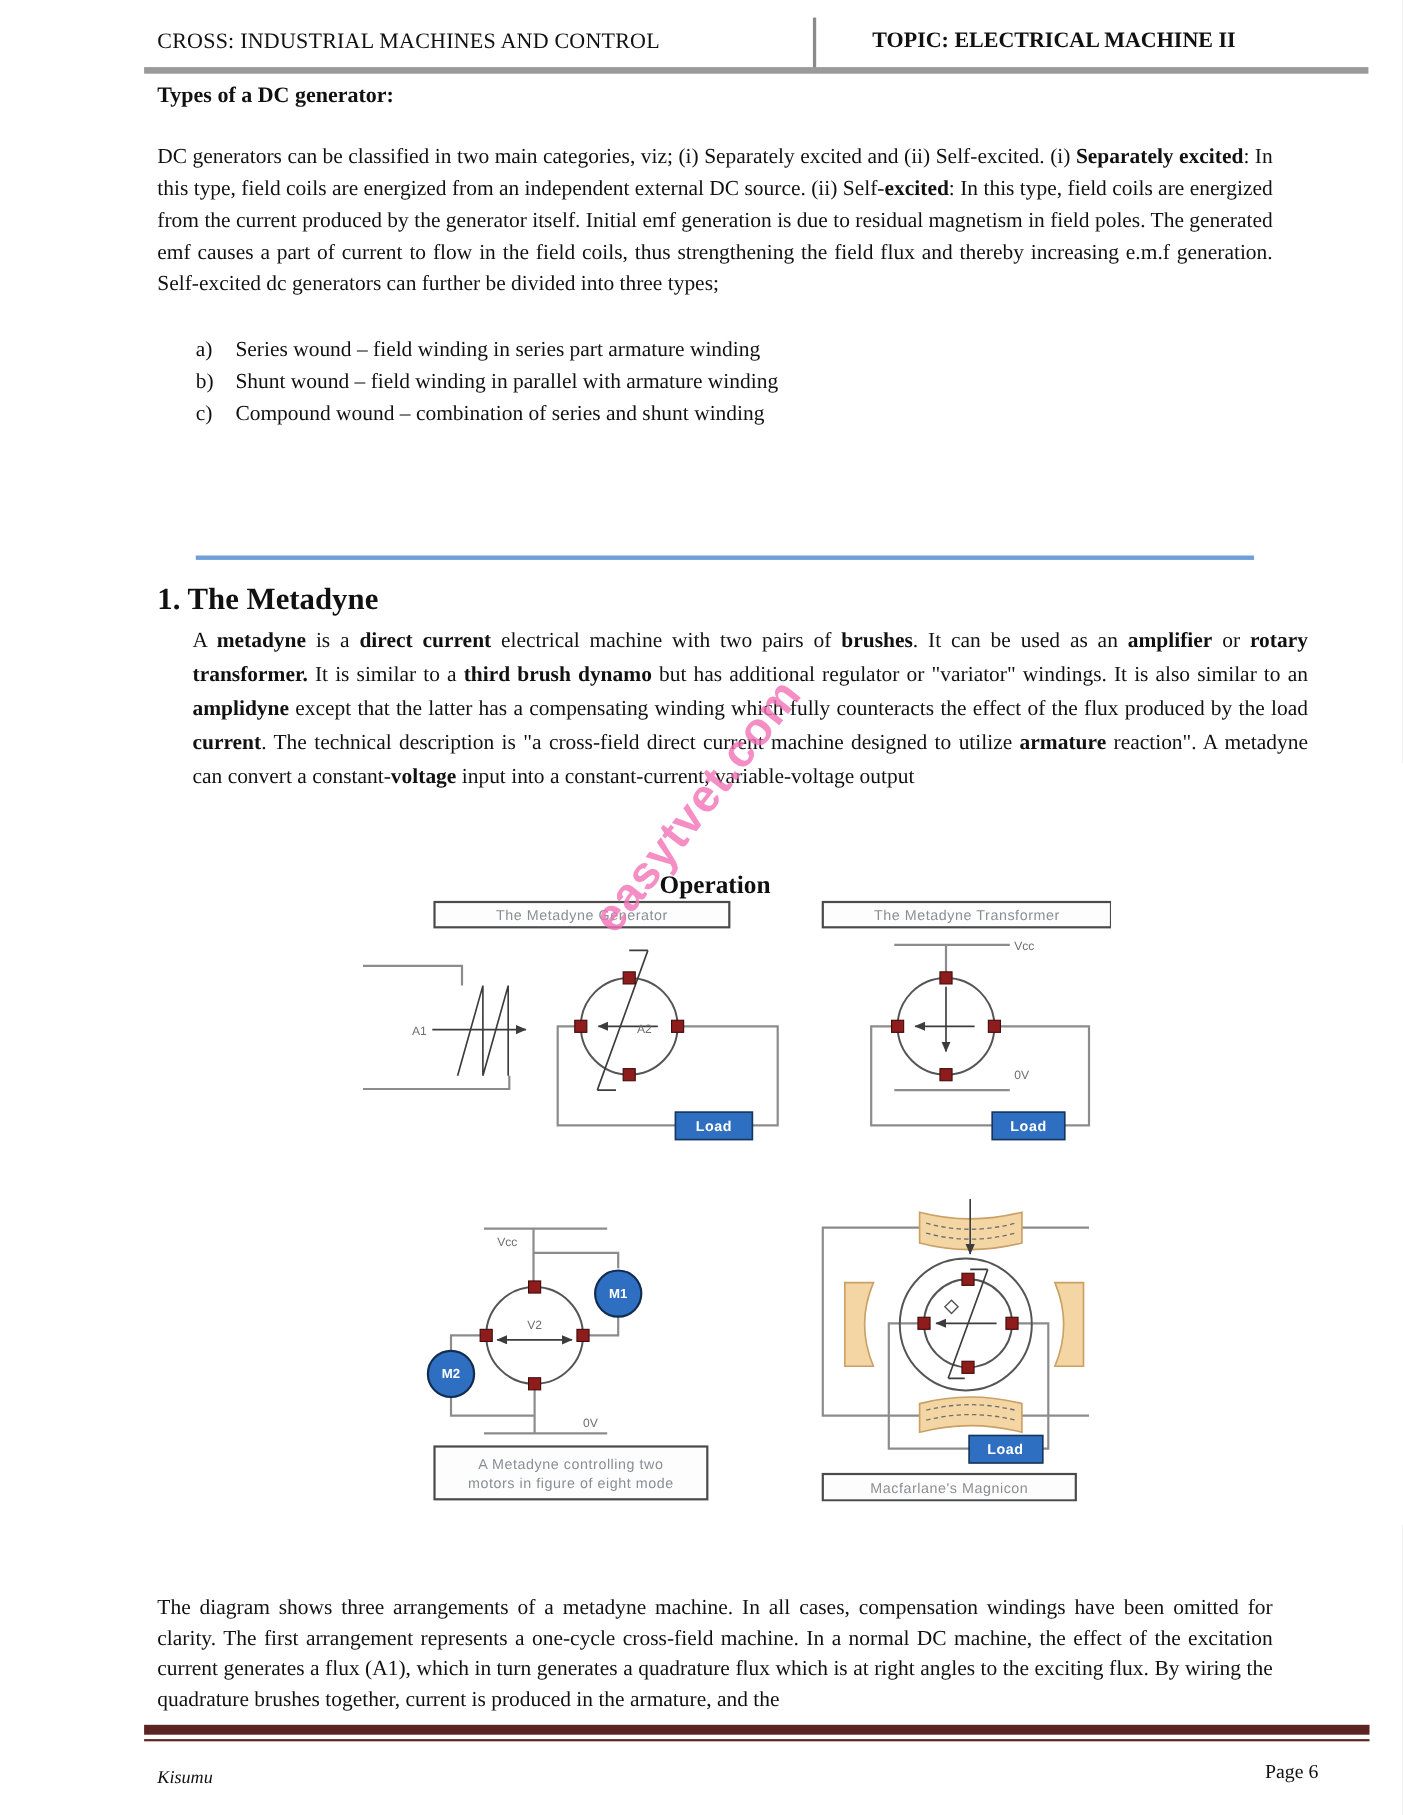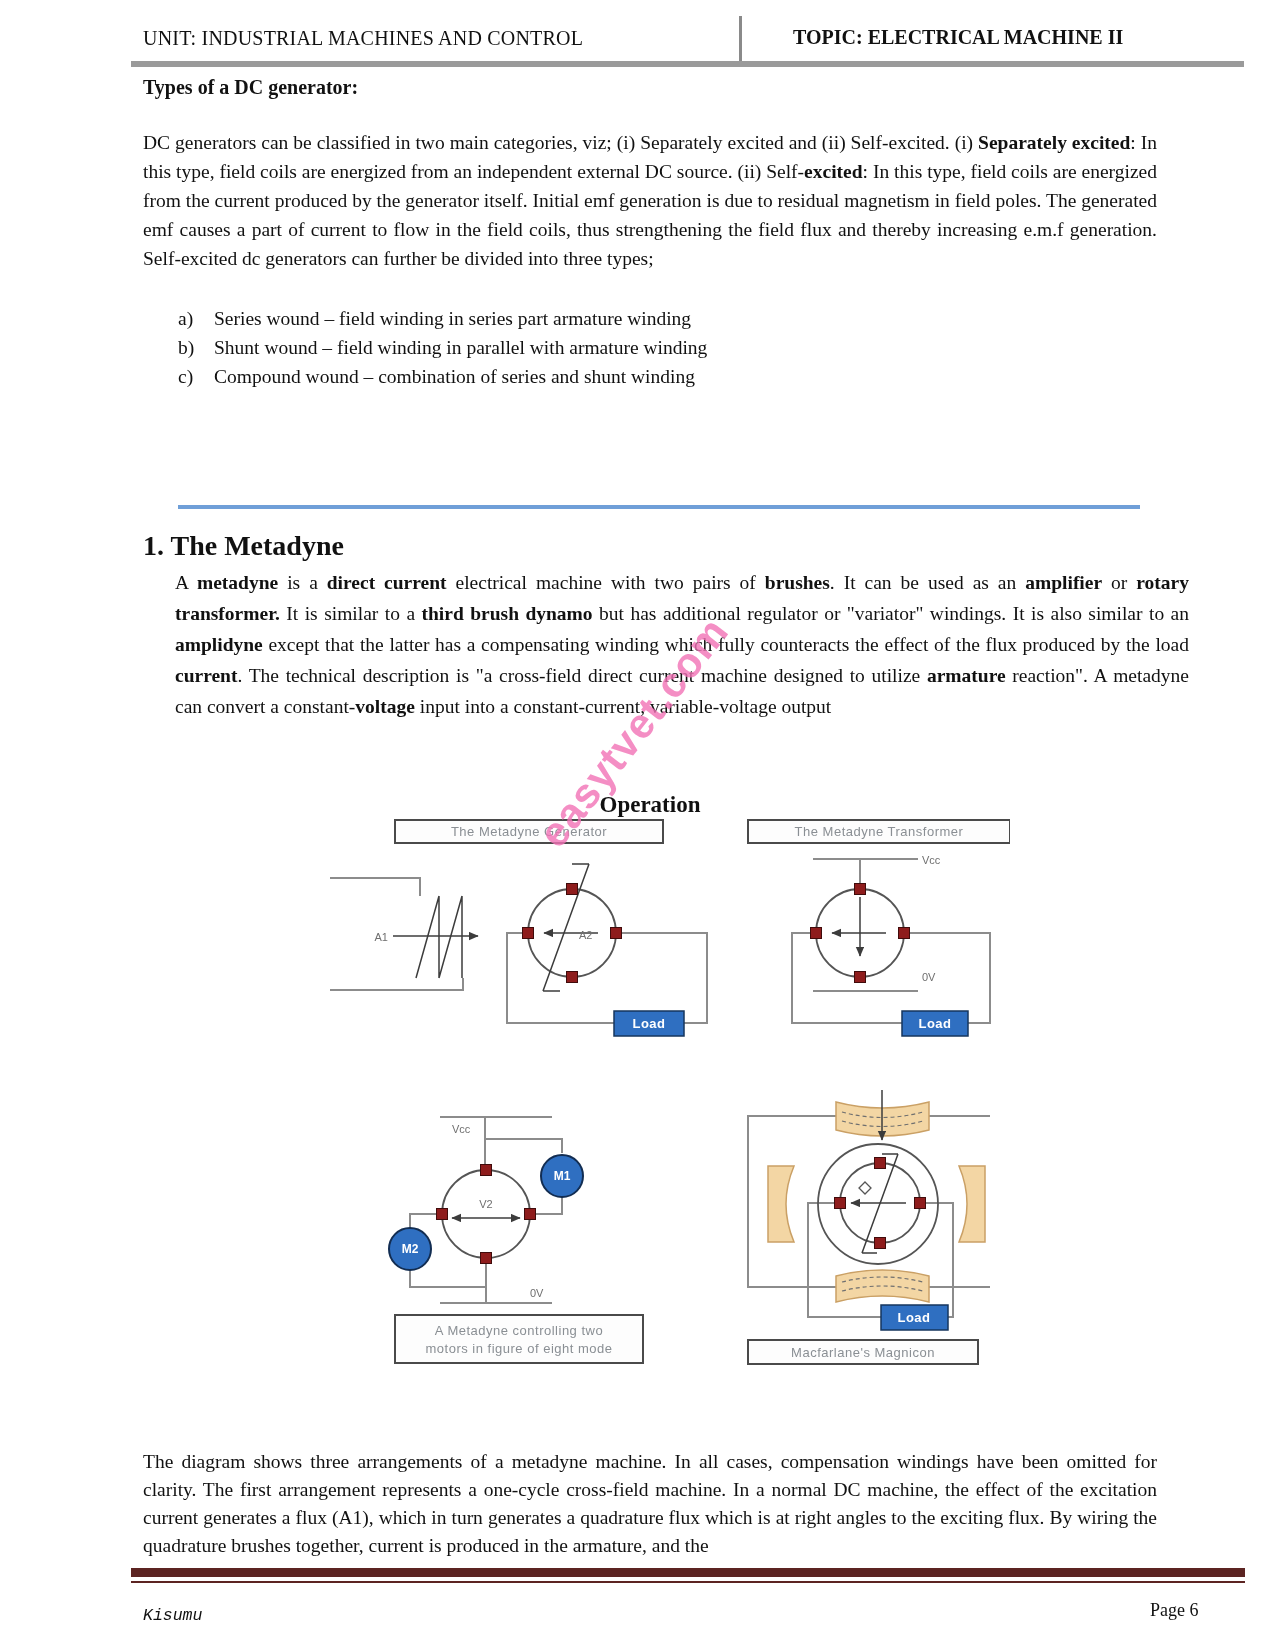--- a/index.html
+++ b/index.html
@@ -25,21 +25,21 @@
   .fig{left:330px;top:740px;width:680px;height:625px;}
   .watermark{left:548px;top:818px;font-family:"Liberation Sans",sans-serif;
              font-size:42px;font-weight:bold;color:#f272b6;opacity:.8;letter-spacing:1px;
              transform:rotate(-52deg);transform-origin:0 50%;white-space:nowrap;z-index:5;}
   .caption{left:143px;top:1396px;font-size:19.5px;}
   .para3{left:143px;top:1448px;line-height:28px;}
   
   .ftr-bar{left:131px;top:1568px;width:1114px;height:9px;background:#5c2422;}
   .ftr-line{left:131px;top:1581px;width:1114px;height:2px;background:#5c2422;}
   .ftr-left{left:143px;top:1585px;font-size:16.5px;font-style:italic;}
-  .ftr-loc{left:143px;top:1606px;font-size:16.5px;font-style:italic;font-family:Liberation Mono, monospace;}
+  .ftr-loc{left:143px;top:1606px;font-size:16.5px;font-style:italic;}
   .ftr-page{left:1150px;top:1600px;font-size:18px;}
   b{font-weight:bold;}
   
   .dlabel{font-family:"Liberation Sans",sans-serif;font-size:13px;fill:#8a8f94;letter-spacing:.5px;}
   .dsmall{font-family:"Liberation Sans",sans-serif;font-size:11px;fill:#6f6f6f;}
   .dload{font-family:"Liberation Sans",sans-serif;font-size:13px;font-weight:bold;fill:#ffffff;letter-spacing:.5px;}
   .dmotor{font-family:"Liberation Sans",sans-serif;font-size:12px;font-weight:bold;fill:#ffffff;}
   .dop{font-family:"Liberation Serif",serif;font-size:23px;font-weight:bold;fill:#101010;}
   .wire{stroke:#8c8c8c;stroke-width:2;fill:none;}
   .thin{stroke:#3c3c3c;stroke-width:1.5;fill:none;}
@@ -49,21 +49,21 @@
   .loadbox{fill:#2f6fc1;stroke:#16365e;stroke-width:1.5;}
   .motor{fill:#2f6fc1;stroke:#122d52;stroke-width:2;}
   .pole{fill:#f3d6a4;stroke:#caa065;stroke-width:1.5;}
   .poledash{stroke:#6f6f6f;stroke-width:1.2;fill:none;stroke-dasharray:4 3;}
 </style>
 </head>
 <body>
 
 <div id="page">
 
-  <div class="abs hdr-left">UNIT: INDUSTRIAL MACHINES AND CONTROL</div>
+  <div class="abs hdr-left">CROSS: INDUSTRIAL MACHINES AND CONTROL</div>
   <div class="abs hdr-right">TOPIC: ELECTRICAL MACHINE II</div>
   <div class="abs hdr-vline"></div>
   <div class="abs hdr-bar"></div>
 
   <div class="abs doc-title">Types of a DC generator:</div>
   <div class="abs para para1"><span>DC generators can be classified in two main categories, viz; (i) Separately excited and (ii) Self-excited. (i) </span><b>Separately excited</b><span>: In this type, field coils are energized from an independent external DC source. (ii) Self-</span><b>excited</b><span>: In this type, field coils are energized from the current produced by the generator itself. Initial emf generation is due to residual magnetism in field poles. The generated emf causes a part of current to flow in the field coils, thus strengthening the field flux and thereby increasing e.m.f generation. Self-excited dc generators can further be divided into three types;</span></div>
 
   <div class="abs list">
     <div class="list-row">
       <span class="list-marker">a)</span>

